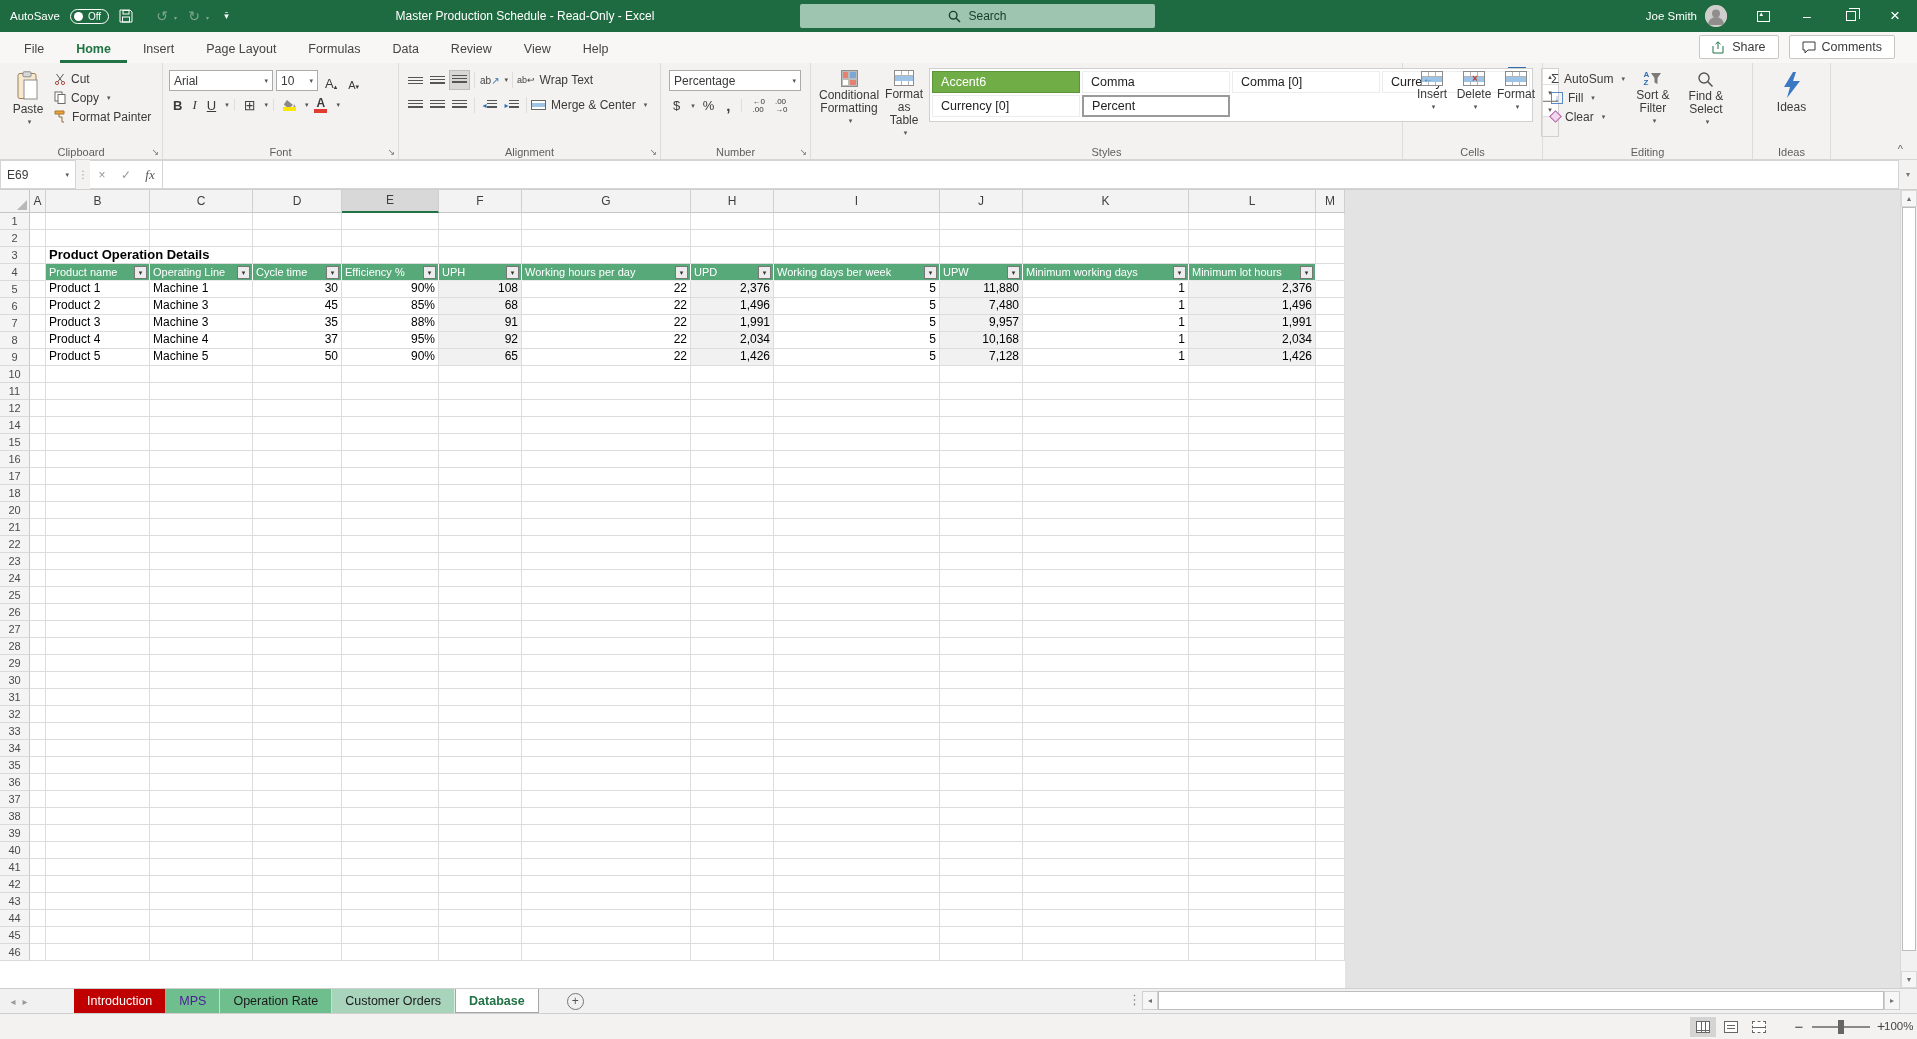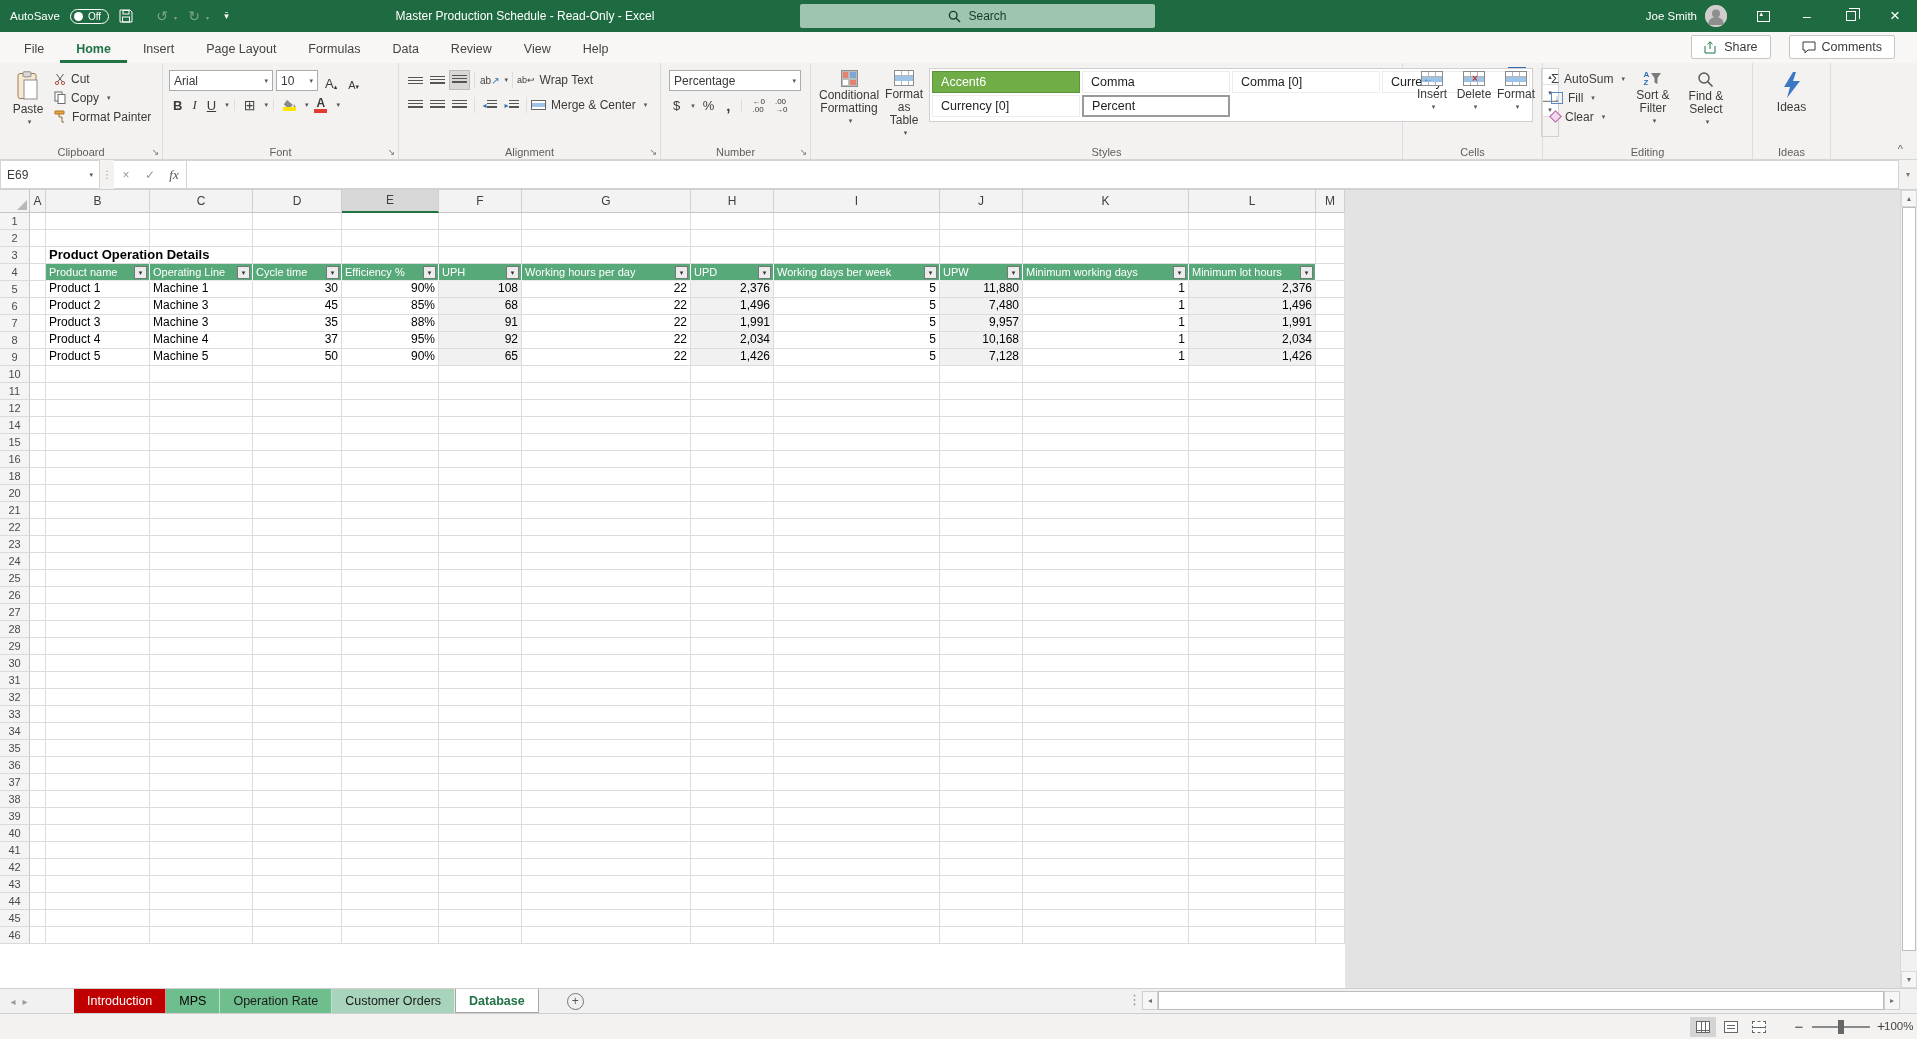--- a/index.html
+++ b/index.html
@@ -25,21 +25,21 @@
 .winbtn{width:44px;height:32px;display:flex;align-items:center;justify-content:center;font-size:14px;color:#fff;cursor:pointer}
 .restore-ico{width:10px;height:10px;border:1px solid #fff;position:relative}
 .restore-ico:before{content:"";position:absolute;left:2px;top:-4px;width:10px;height:10px;border:1px solid #fff;border-left:none;border-bottom:none}
 .ribopt-ico{width:13px;height:11px;border:1px solid #fff;position:relative}
 .ribopt-ico:before{content:"▴";position:absolute;left:2px;top:-2px;font-size:7px;color:#fff}
 
 #ribbontabs{left:0;top:32px;width:1917px;height:31px;background:#f8f7f6;display:flex;align-items:flex-end}
 #rtablist{display:flex;align-items:flex-end;height:31px;padding-left:8px}
 .rtab{padding:6px 16px 7px;font-size:12.5px;color:#444;cursor:pointer;white-space:nowrap}
 .rtab.active{font-weight:bold;color:#217346;border-bottom:3px solid #217346;padding-bottom:4px}
-#tabrow-right{position:absolute;right:22px;top:35px;display:flex;gap:18px}
+#tabrow-right{position:absolute;right:22px;top:35px;display:flex;gap:10px}
 .pillbtn{display:flex;align-items:center;gap:6px;border:1px solid #c8c6c4;background:#fff;border-radius:2px;height:24px;padding:0 12px;font-size:12.5px;color:#3b3a39;cursor:pointer}
 
 #ribbon{left:0;top:63px;width:1917px;height:97px;background:#f3f2f1;border-bottom:1px solid #d6d6d6;display:flex}
 .rgroup{position:relative;border-right:1px solid #dcdcdc;height:96px;flex:none}
 .glabel{position:absolute;bottom:1px;left:0;right:0;text-align:center;font-size:11px;color:#605e5c}
 .dlg{position:absolute;right:3px;bottom:2px;font-size:9px;color:#777;cursor:pointer}
 .rbody{display:flex;padding:6px 4px 0 6px;gap:4px}
 .bigbtn{display:flex;flex-direction:column;align-items:center;width:44px;gap:2px;cursor:pointer;padding-top:2px}
 .bigbtn .cap{font-size:12px;color:#3b3a39;line-height:13px;text-align:center}
 .sbtn{display:flex;align-items:center;gap:5px;height:19px;font-size:12px;cursor:pointer;white-space:nowrap}
@@ -59,21 +59,21 @@
 .tblico{width:22px;height:15px;border:1px solid #8c8c8c;background:
  linear-gradient(to bottom,transparent 0 5px,#9dc3e6 5px 10px,transparent 10px),
  repeating-linear-gradient(to right,transparent 0 6px,#b5b5b5 6px 7px),
  repeating-linear-gradient(to bottom,transparent 0 4px,#b5b5b5 4px 5px),#fff;position:relative}
 .tblico .ov{position:absolute;left:1px;top:1px;font-size:10px;font-weight:bold}
 .cfico{width:17px;height:17px;display:grid;grid-template-columns:1fr 1fr;grid-template-rows:1fr 1fr;border:1px solid #8c8c8c}
 .cfico i{border:0.5px solid #bbb}
 .twoline{font-size:12px;line-height:13px;text-align:center;color:#3b3a39}
 
 #formulabar{left:0;top:160px;width:1917px;height:30px;background:#f3f2f1;display:flex;align-items:stretch;border-bottom:1px solid #cfcfcf}
-#namebox{width:100px;background:#fff;border:1px solid #d4d4d4;display:flex;align-items:center;justify-content:space-between;padding:0 6px;font-size:12px}
+#namebox{width:76px;background:#fff;border:1px solid #d4d4d4;display:flex;align-items:center;justify-content:space-between;padding:0 6px;font-size:12px}
 #fb-dots{width:14px;display:flex;align-items:center;justify-content:center;color:#9a9a9a;font-size:10px}
 #fb-btns{display:flex;align-items:center;background:#fff;border:1px solid #d4d4d4;border-left:none}
 #fb-btns span{width:24px;text-align:center;color:#9a9a9a;font-size:12px;cursor:pointer}
 #fb-btns .fx{font-family:"Liberation Serif",serif;font-style:italic;color:#555;font-size:13px}
 #fb-input{flex:1;background:#fff;border:1px solid #d4d4d4;border-left:none;padding:0 6px;display:flex;align-items:center}
 #fb-exp{width:18px;display:flex;align-items:center;justify-content:center;color:#777;font-size:8px}
 
 #colheaders{left:0;top:190px;width:1345px;height:23px;display:flex;background:#f3f3f3}
 #corner{width:30px;height:23px;border-right:1px solid #c6c6c6;border-bottom:1px solid #c6c6c6;position:relative;background:#f3f3f3;flex:none}
 #corner:after{content:"";position:absolute;right:2px;bottom:2px;border-style:solid;border-width:0 0 10px 10px;border-color:transparent transparent #b8b8b8 transparent}
@@ -785,20 +785,36 @@
       <div class="cell" style="width: 83px;"></div>
       <div class="cell" style="width: 169px;"></div>
       <div class="cell" style="width: 83px;"></div>
       <div class="cell" style="width: 166px;"></div>
       <div class="cell" style="width: 83px;"></div>
       <div class="cell" style="width: 166px;"></div>
       <div class="cell" style="width: 127px;"></div>
       <div class="cell" style="width: 29px;"></div>
     </div>
     <div class="grow">
+      <div class="rowh">17</div>
+      <div class="cell" style="width: 16px;"></div>
+      <div class="cell" style="width: 104px;"></div>
+      <div class="cell" style="width: 103px;"></div>
+      <div class="cell" style="width: 89px;"></div>
+      <div class="cell" style="width: 97px;"></div>
+      <div class="cell" style="width: 83px;"></div>
+      <div class="cell" style="width: 169px;"></div>
+      <div class="cell" style="width: 83px;"></div>
+      <div class="cell" style="width: 166px;"></div>
+      <div class="cell" style="width: 83px;"></div>
+      <div class="cell" style="width: 166px;"></div>
+      <div class="cell" style="width: 127px;"></div>
+      <div class="cell" style="width: 29px;"></div>
+    </div>
+    <div class="grow">
       <div class="rowh">18</div>
       <div class="cell" style="width: 16px;"></div>
       <div class="cell" style="width: 104px;"></div>
       <div class="cell" style="width: 103px;"></div>
       <div class="cell" style="width: 89px;"></div>
       <div class="cell" style="width: 97px;"></div>
       <div class="cell" style="width: 83px;"></div>
       <div class="cell" style="width: 169px;"></div>
       <div class="cell" style="width: 83px;"></div>
       <div class="cell" style="width: 166px;"></div>
@@ -1244,21 +1260,21 @@
   <div class="arr">▲</div>
   <div id="vthumb"></div>
   <div class="arr" style="position:absolute;bottom:0;left:0;right:0">▼</div>
 </div>
 
 <div id="tabbar" class="abs">
   <span class="navarr">◂</span>
   <span class="navarr" style="margin-left:-14px">▸</span>
   <div id="sheettablist">
       <div class="stab" style="background: rgb(192, 0, 0); color: rgb(255, 255, 255);">Introduction</div>
-      <div class="stab" style="background: rgb(111, 190, 142); color: #000000;">MPS</div>
+      <div class="stab" style="background: rgb(111, 190, 142); color: #4c1d95;">MPS</div>
       <div class="stab" style="background: rgb(111, 190, 142); color: rgb(26, 26, 26);">Operation Rate</div>
       <div class="stab" style="background: rgb(169, 212, 188); color: rgb(26, 26, 26);">Customer Orders</div>
       <div class="stab active" style="background: rgb(255, 255, 255); color: rgb(33, 115, 70); font-weight: bold;">Database</div>
     </div>
   <div id="addsheet">+</div>
 </div>
 <span id="tb-divider" class="abs">⋮</span>
 <div id="hscroll-left" class="abs">
     <div class="hsbtn">◂</div>
   </div>

